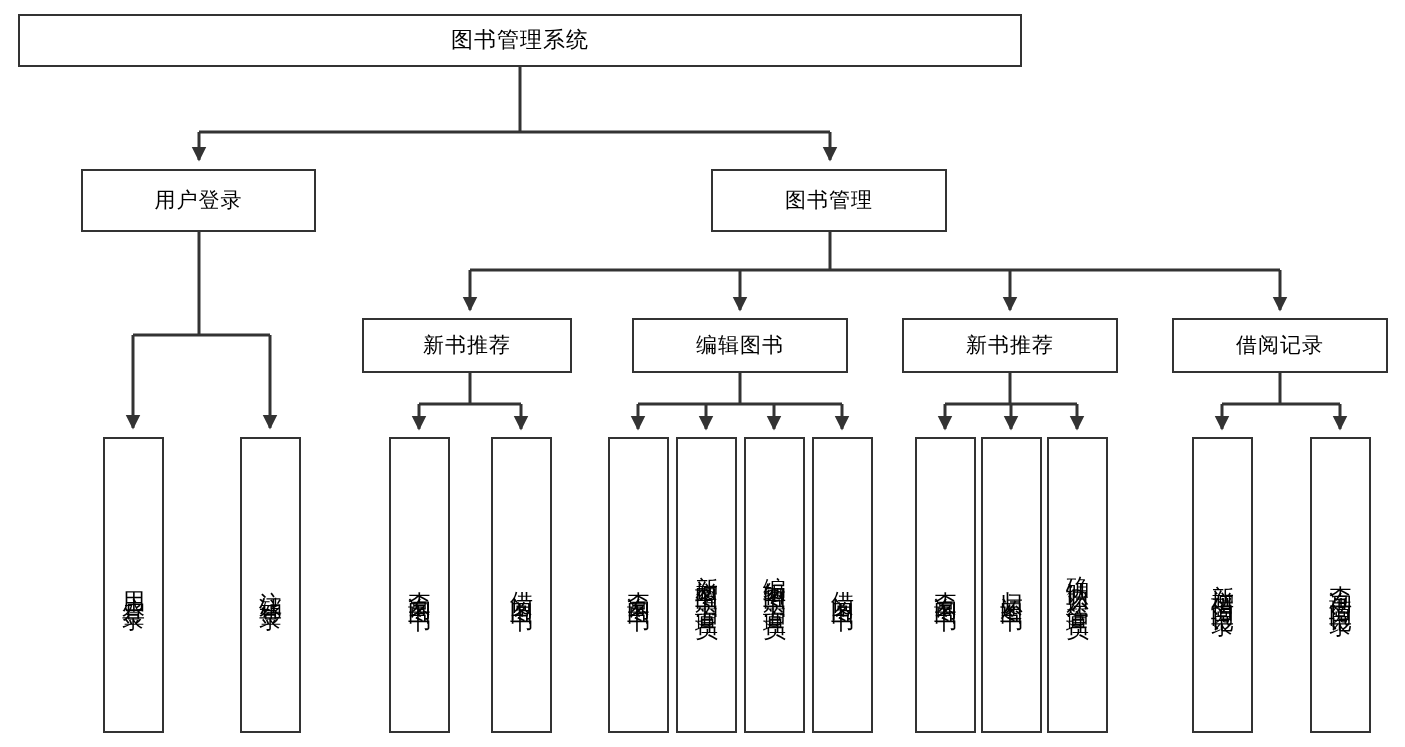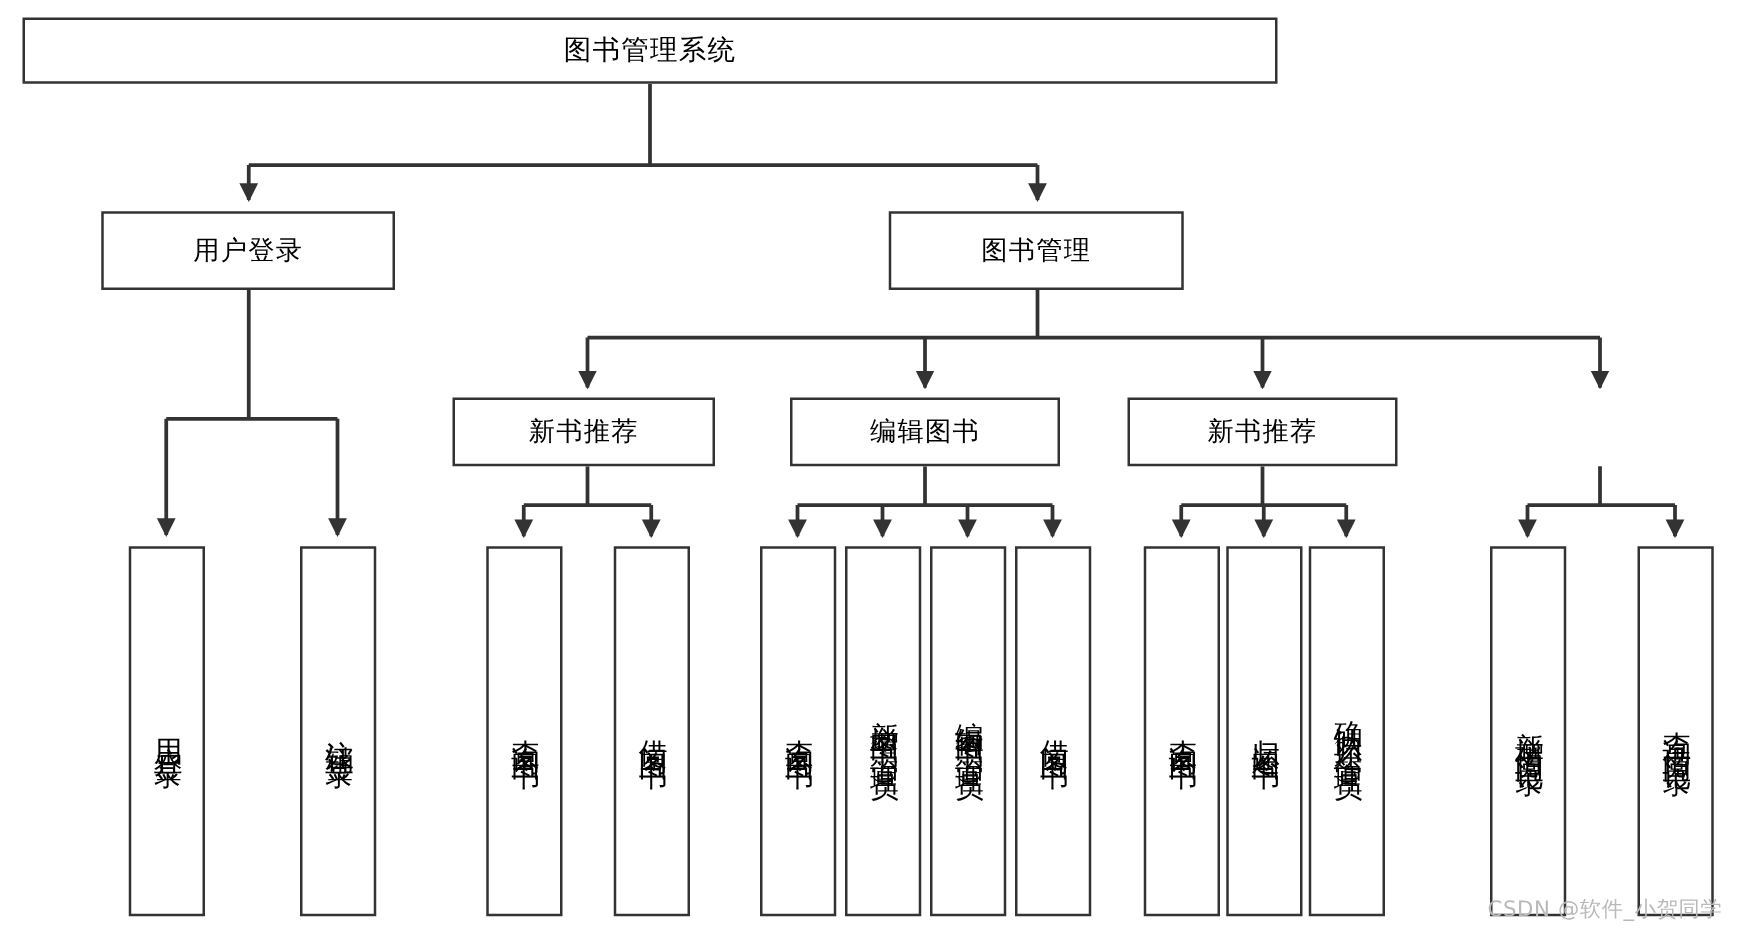--- a/index.html
+++ b/index.html
@@ -144,20 +144,23 @@
 
   <div class="node horiz" style="left:362px; top:318px; width:210px; height:55px;">
     <span class="label">新书推荐</span>
   </div>
   <div class="node horiz" style="left:632px; top:318px; width:216px; height:55px;">
     <span class="label">编辑图书</span>
   </div>
   <div class="node horiz" style="left:902px; top:318px; width:216px; height:55px;">
     <span class="label">新书推荐</span>
   </div>
+  <div class="node horiz" style="left:1172px; top:318px; width:216px; height:55px;">
+    <span class="label">借阅记录</span>
+  </div>
 
   <div class="node vert" style="left:103px; top:437px; width:61px; height:296px;">
     <span class="label">用户登录</span>
   </div>
   <div class="node vert" style="left:240px; top:437px; width:61px; height:296px;">
     <span class="label">注销登录</span>
   </div>
 
   <div class="node vert" style="left:389px; top:437px; width:61px; height:296px;">
     <span class="label">查询图书</span>
@@ -189,15 +192,14 @@
     <span class="label">确认归还（管理员）</span>
   </div>
 
   <div class="node vert" style="left:1192px; top:437px; width:61px; height:296px;">
     <span class="label">新增借阅记录</span>
   </div>
   <div class="node vert" style="left:1310px; top:437px; width:61px; height:296px;">
     <span class="label">查询借阅记录</span>
   </div>
 
-  <div id="watermark">CSDN @软件_小贺同学</div>
 
 </div>
 
 </body></html>

